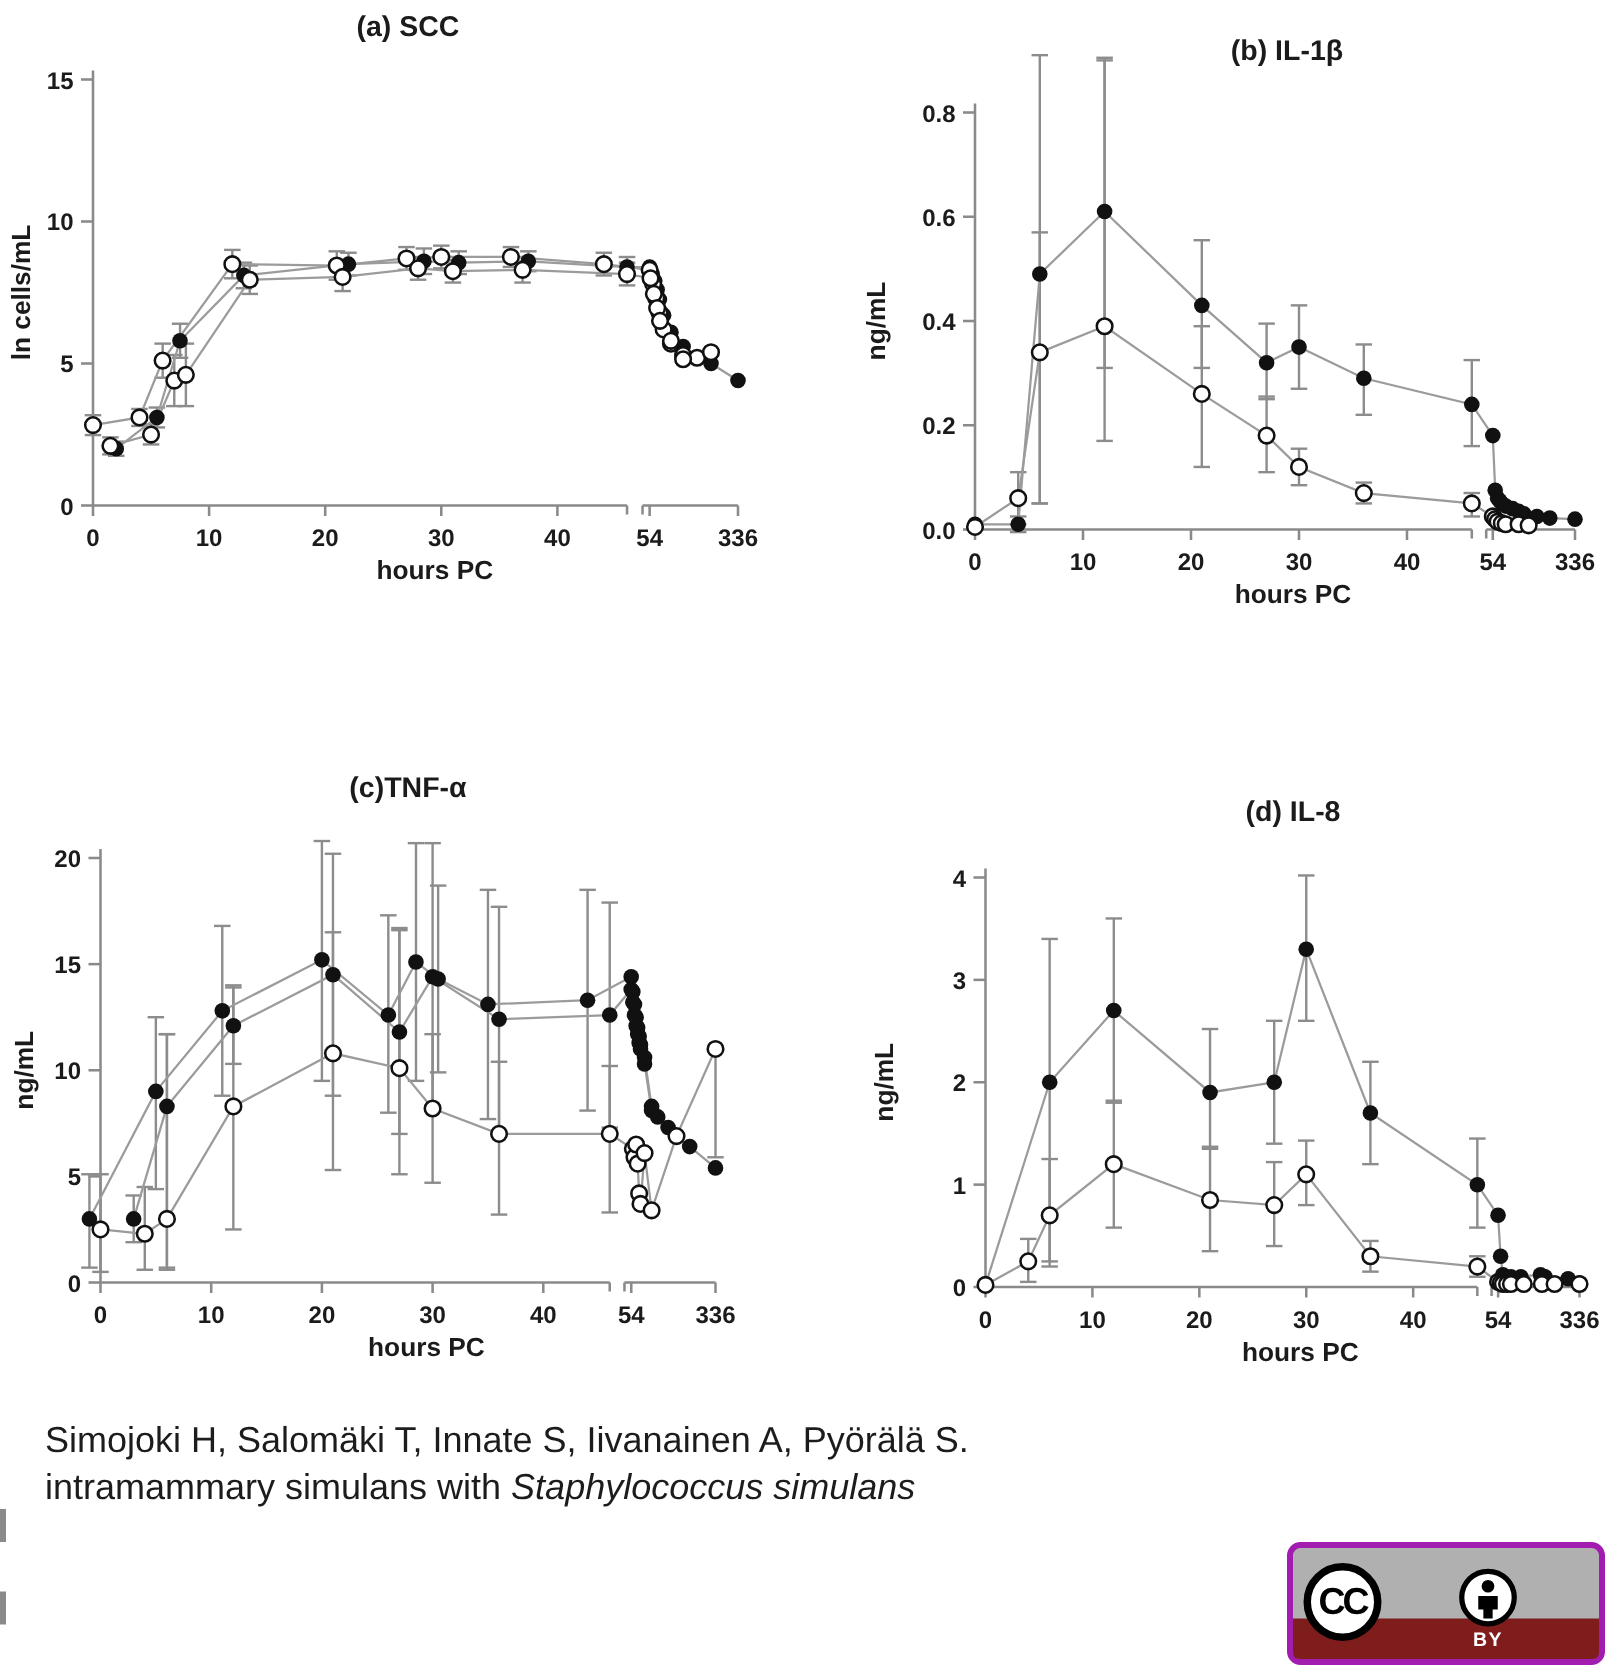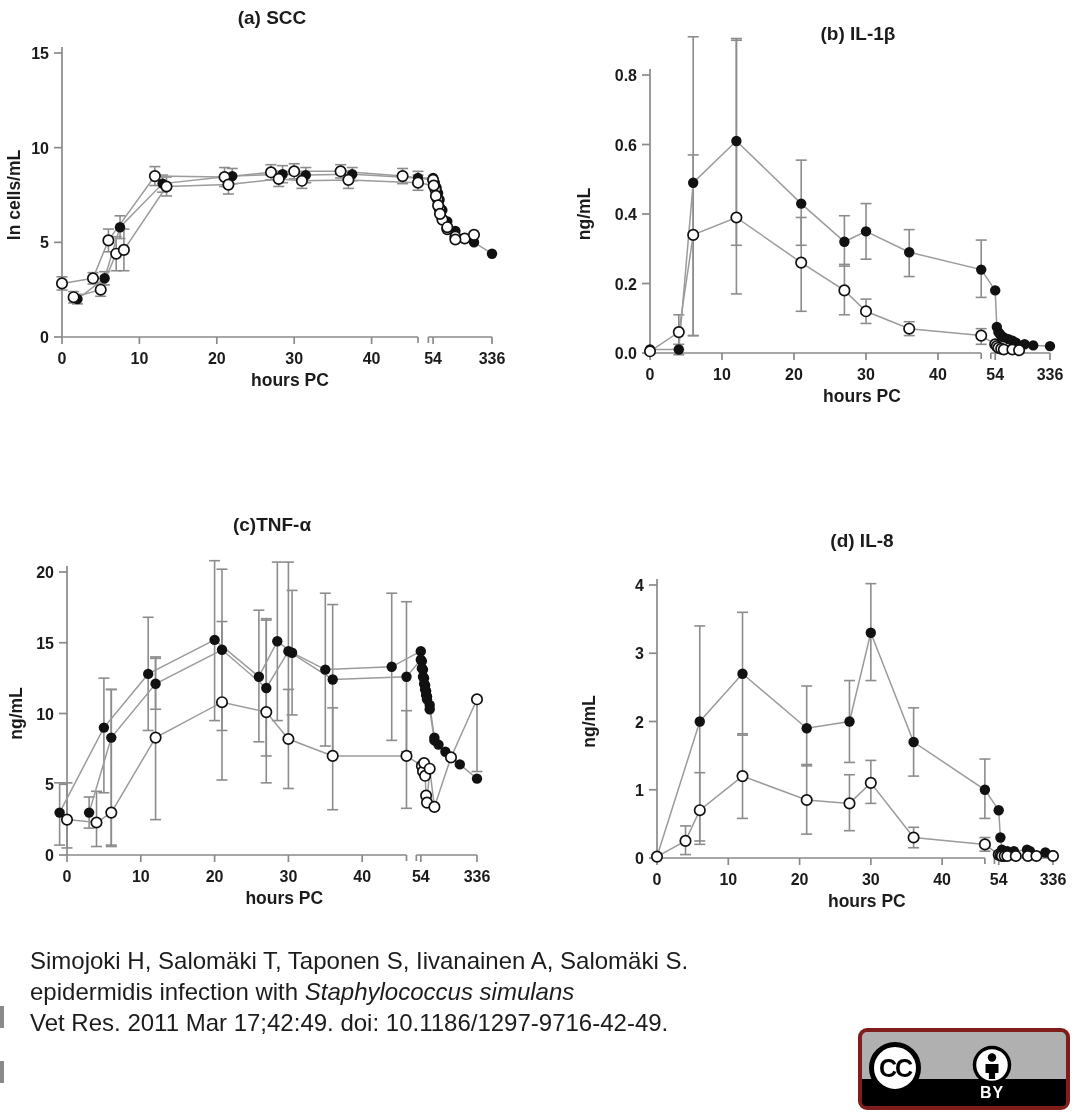--- a/index.html
+++ b/index.html
@@ -5,23 +5,23 @@
   html,body { margin:0; padding:0; background:#ffffff; }
   body { width:1080px; height:1117px; font-family:"Liberation Sans", sans-serif; }
   .canvas { position:relative; width:1080px; height:1117px; background:#ffffff; overflow:hidden; }
   svg.panel { position:absolute; }
   svg text { font-family:"Liberation Sans", sans-serif; font-weight:bold; fill:#1b1b1b; }
   .citation { position:absolute; left:30px; top:945px; font-size:24px; line-height:31px;
               color:#1c1c1c; font-style:normal; white-space:nowrap; }
   .citation i { font-style:italic; }
   .edge-artifact { position:absolute; left:0; width:4px; background:#8a8a8a; }
   .cc-badge { position:absolute; left:858px; top:1028px; width:204px; height:74px;
-              background:#b0b0b0; border:4px solid #7f1d1d; border-radius:9px; }
-  .cc-bar { position:absolute; left:0; right:0; bottom:0; height:27px; background:#000000;
-            color:#fff; font-weight:bold; font-size:16px; line-height:27px;
+              background:#b0b0b0; border:4px solid #a21caf; border-radius:9px; }
+  .cc-bar { position:absolute; left:0; right:0; bottom:0; height:27px; background:#7f1d1d;
+            color:#fff; font-weight:bold; font-size:13px; line-height:27px;
             text-align:center; padding-left:56px; letter-spacing:1px;
             border-radius:0 0 4px 4px; }
   .cc-circle { position:absolute; left:7px; top:10px; width:42px; height:42px; background:#fff;
                border:5px solid #000; border-radius:50%; display:flex; align-items:center;
                justify-content:center; font-weight:bold; font-size:25px; letter-spacing:-2px;
                color:#000; z-index:2; }
   .person-icon { position:absolute; left:108px; top:12px; z-index:2; }
 </style>
 </head>
 <body>
@@ -613,23 +613,22 @@
       <circle cx="475.8" cy="361.0" r="5.2" fill="#ffffff" stroke="#111111" stroke-width="1.7"></circle>
       <circle cx="487.9" cy="361.0" r="5.2" fill="#ffffff" stroke="#111111" stroke-width="1.7"></circle>
       <circle cx="496.4" cy="361.0" r="5.2" fill="#ffffff" stroke="#111111" stroke-width="1.7"></circle>
       <circle cx="513.0" cy="361.0" r="5.2" fill="#ffffff" stroke="#111111" stroke-width="1.7"></circle>
     </svg>
 
   <div class="edge-artifact" style="top:1006px;height:22px"></div>
   <div class="edge-artifact" style="top:1061px;height:22px"></div>
 
   <div class="citation">
-    <div><span>Simojoki H, Salomäki T, Taponen S, Iivanainen A, Salomäki S.</span></div>
-    <div><span>epidermidis infection with </span><i>Staphylococcus simulans</i></div>
-    <div><span>Vet Res. 2011 Mar 17;42:49. doi: 10.1186/1297-9716-42-49.</span></div>
+    <div><span>Simojoki H, Salomäki T, Innate S, Iivanainen A, Pyörälä S.</span></div>
+    <div><span>intramammary simulans with </span><i>Staphylococcus simulans</i></div>
   </div>
 
   <div class="cc-badge">
     <div class="cc-circle">
       <span>CC</span>
     </div>
     <svg class="person-icon" width="44" height="44" viewBox="0 0 44 44">
       <circle cx="22" cy="21" r="17.5" fill="#ffffff" stroke="#000000" stroke-width="3.5"></circle>
       <circle cx="22" cy="13.5" r="4.2" fill="#000000"></circle>
       <path d="M15.5 20 h13 v9 h-3.4 v6 h-6.2 v-6 h-3.4 z" fill="#000000"></path>

